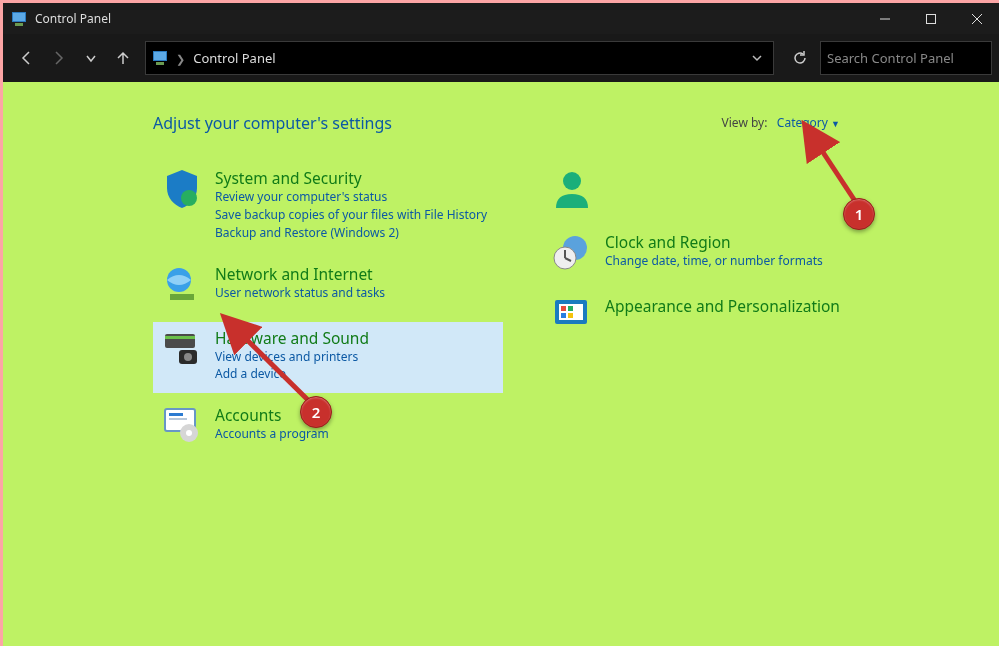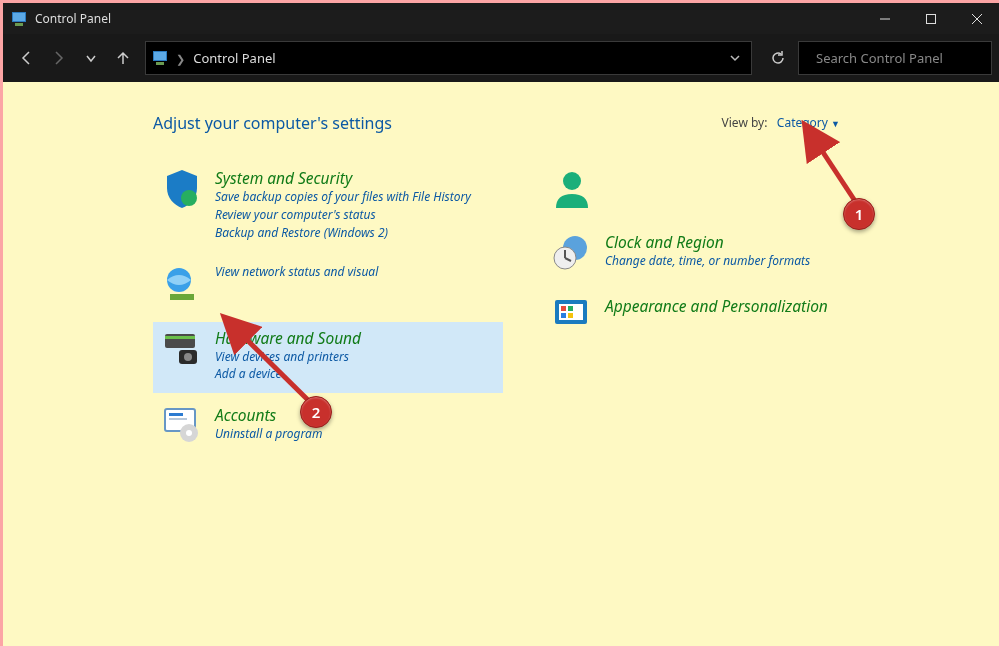--- a/index.html
+++ b/index.html
@@ -23,36 +23,36 @@
   
   .navbar{height:48px;background:#191919;display:flex;align-items:center;padding:0 8px;gap:0;}
   .navarrow{width:32px;height:32px;display:flex;align-items:center;justify-content:center;color:#ccc;}
   .navarrow svg{stroke:#ccc;fill:none;}
   .navarrow.disabled svg{stroke:#666;}
   .address{flex:1;height:32px;background:#000;border:1px solid #3a3a3a;margin:0 6px;display:flex;align-items:center;color:#ddd;font-size:13px;padding:0 6px;gap:8px;}
   .address .abicon{width:16px;height:16px;}
   .address .chev{color:#888;font-size:11px;}
   .addrdrop{margin-left:auto;width:20px;height:20px;display:flex;align-items:center;justify-content:center;color:#bbb;}
   .refresh{width:32px;height:32px;display:flex;align-items:center;justify-content:center;margin:0 4px;color:#ccc;}
-  .search{width:162px;height:32px;background:#000;border:1px solid #3a3a3a;display:flex;align-items:center;color:#888;font-size:13px;padding:0 15px;}
+  .search{width:162px;height:32px;background:#000;border:1px solid #3a3a3a;display:flex;align-items:center;color:#888;font-size:13px;padding:0 4px;}
   .search input{flex:1;background:transparent;border:none;outline:none;color:#ddd;font-size:13px;font-family:inherit;}
   .search input::placeholder{color:#888;}
   
-  .content{position:absolute;top:79px;left:0;right:0;bottom:0;background:#fef9c3;padding:30px 8px 0 150px;}
+  .content{position:absolute;top:79px;left:0;right:0;bottom:0;background:#bef264;padding:30px 8px 0 150px;}
   .content h1{font-size:16px;font-weight:400;color:var(--accent);margin:0 0 28px 0;}
   .viewby{position:absolute;top:32px;right:160px;font-size:12px;color:#444;}
   .viewby .vlink{color:var(--link);cursor:pointer;}
   .columns{display:flex;gap:0;align-items:flex-start;}
   .col{padding-right:40px;}
   .col.left{width:350px;}
   .col.right{width:360px;}
   .category{display:flex;gap:12px;padding:6px 8px 10px 8px;margin-bottom:6px;position:relative;}
   .category.highlighted{background:var(--highlight);}
   .caticon{width:42px;height:42px;flex:none;}
-  .catbody{display:flex;flex-direction:column;gap:1px;font-style:italic;}
+  .catbody{display:flex;flex-direction:column;gap:1px;}
   .catbody .catname{color:var(--heading);font-size:15.5px;line-height:1.3;cursor:pointer;}
   .catbody a{color:var(--link);font-size:12px;text-decoration:none;line-height:1.4;cursor:pointer;}
   .catbody a .shield{display:inline-block;width:12px;height:12px;vertical-align:-2px;margin-right:2px;}
   
   .annotation-arrow{position:absolute;pointer-events:none;}
   .badge{position:absolute;width:30px;height:30px;border-radius:50%;background:var(--annotation-red);color:#fff;font-weight:600;display:flex;align-items:center;justify-content:center;font-size:15px;box-shadow:0 2px 4px rgba(0,0,0,.35),inset 0 1px 2px rgba(255,255,255,.35);border:1px solid #9a1f1b;}
 </style>
 </head>
 <body>
 
@@ -156,36 +156,37 @@
 
         <div class="category">
           <div class="caticon">
             <svg viewBox="0 0 42 42" xmlns="http://www.w3.org/2000/svg">
                 <path d="M21 2 L36 8 V20 C36 30 29 37 21 40 C13 37 6 30 6 20 V8 Z" fill="#1b7cc6"></path>
                 <circle cx="28" cy="30" r="8" fill="#27ae60"></circle>
               </svg>
           </div>
           <div class="catbody">
             <span class="catname">System and Security</span>
+            <a>Review your computer's status</a>
             <a>Save backup copies of your files with File History</a>
-            <a>Review your computer's status</a>
             <a>Backup and Restore (Windows 2)</a>
           </div>
         </div>
 
         <div class="category">
           <div class="caticon">
             <svg viewBox="0 0 42 42">
                 <circle cx="18" cy="16" r="12" fill="#3aa0e8"></circle>
                 <path d="M6 16 Q18 6 30 16 Q18 26 6 16" fill="#8fd0f7"></path>
                 <rect x="9" y="30" width="24" height="6" fill="#6aa738"></rect>
               </svg>
           </div>
           <div class="catbody">
-            <a>View network status and visual</a>
+            <span class="catname">Network and Internet</span>
+            <a>User network status and tasks</a>
           </div>
         </div>
 
         <div class="category highlighted">
           <div class="caticon">
             <svg viewBox="0 0 42 42">
                 <rect x="4" y="6" width="30" height="14" rx="2" fill="#4a4a4a"></rect>
                 <rect x="4" y="8" width="30" height="3" fill="#6abf4b"></rect>
                 <rect x="18" y="22" width="18" height="14" rx="3" fill="#2b2b2b"></rect>
                 <circle cx="27" cy="29" r="4" fill="#888"></circle>
@@ -203,21 +204,21 @@
             <svg viewBox="0 0 42 42">
                 <rect x="4" y="4" width="30" height="22" rx="2" fill="#fff" stroke="#6797c5" stroke-width="2"></rect>
                 <rect x="8" y="8" width="14" height="3" fill="#2d7bd1"></rect>
                 <rect x="8" y="13" width="18" height="2" fill="#b7c7d9"></rect>
                 <circle cx="28" cy="28" r="9" fill="#d6d6d6"></circle>
                 <circle cx="28" cy="28" r="3" fill="#fff"></circle>
               </svg>
           </div>
           <div class="catbody">
             <span class="catname">Accounts</span>
-            <a>Uninstall a program</a>
+            <a>Accounts a program</a>
           </div>
         </div>
 
       </div>
 
       <div class="col right">
 
         <div class="category">
           <div class="caticon">
             <svg viewBox="0 0 42 42">

